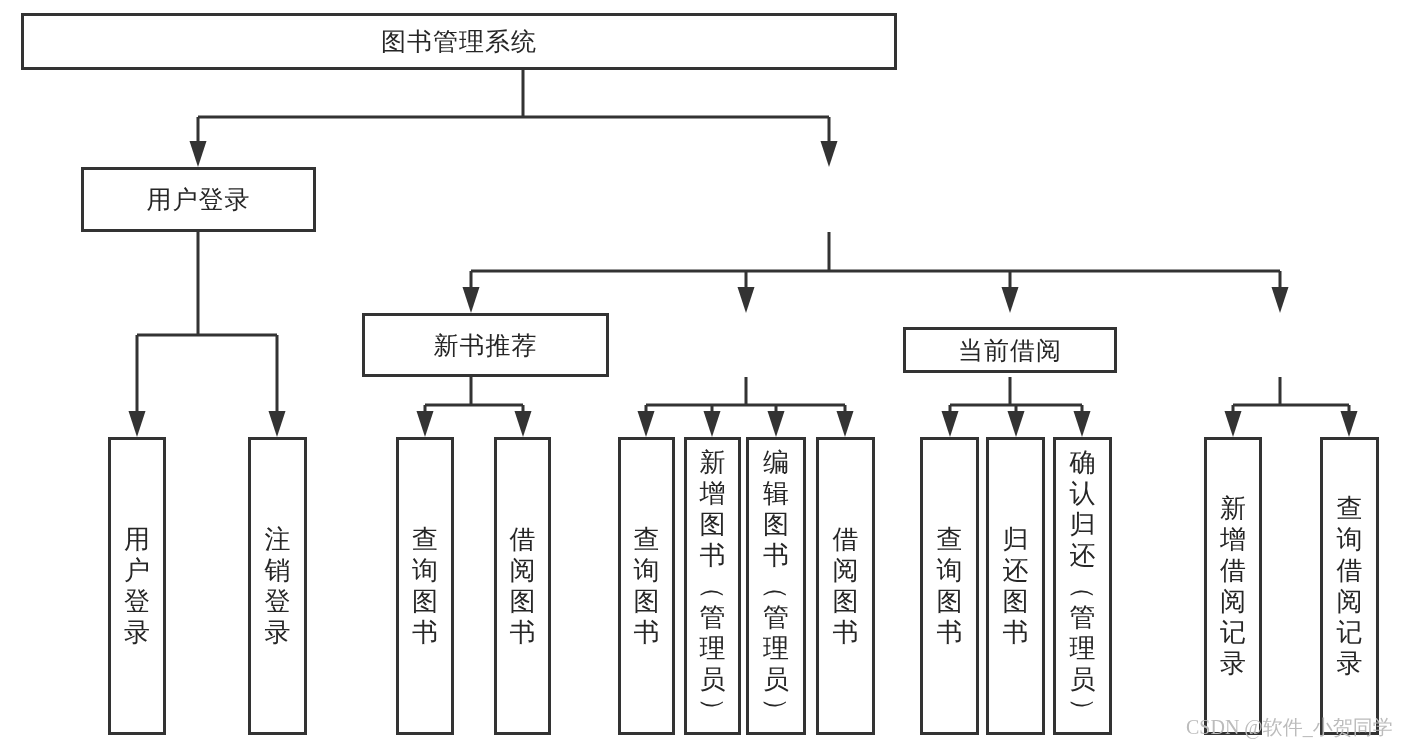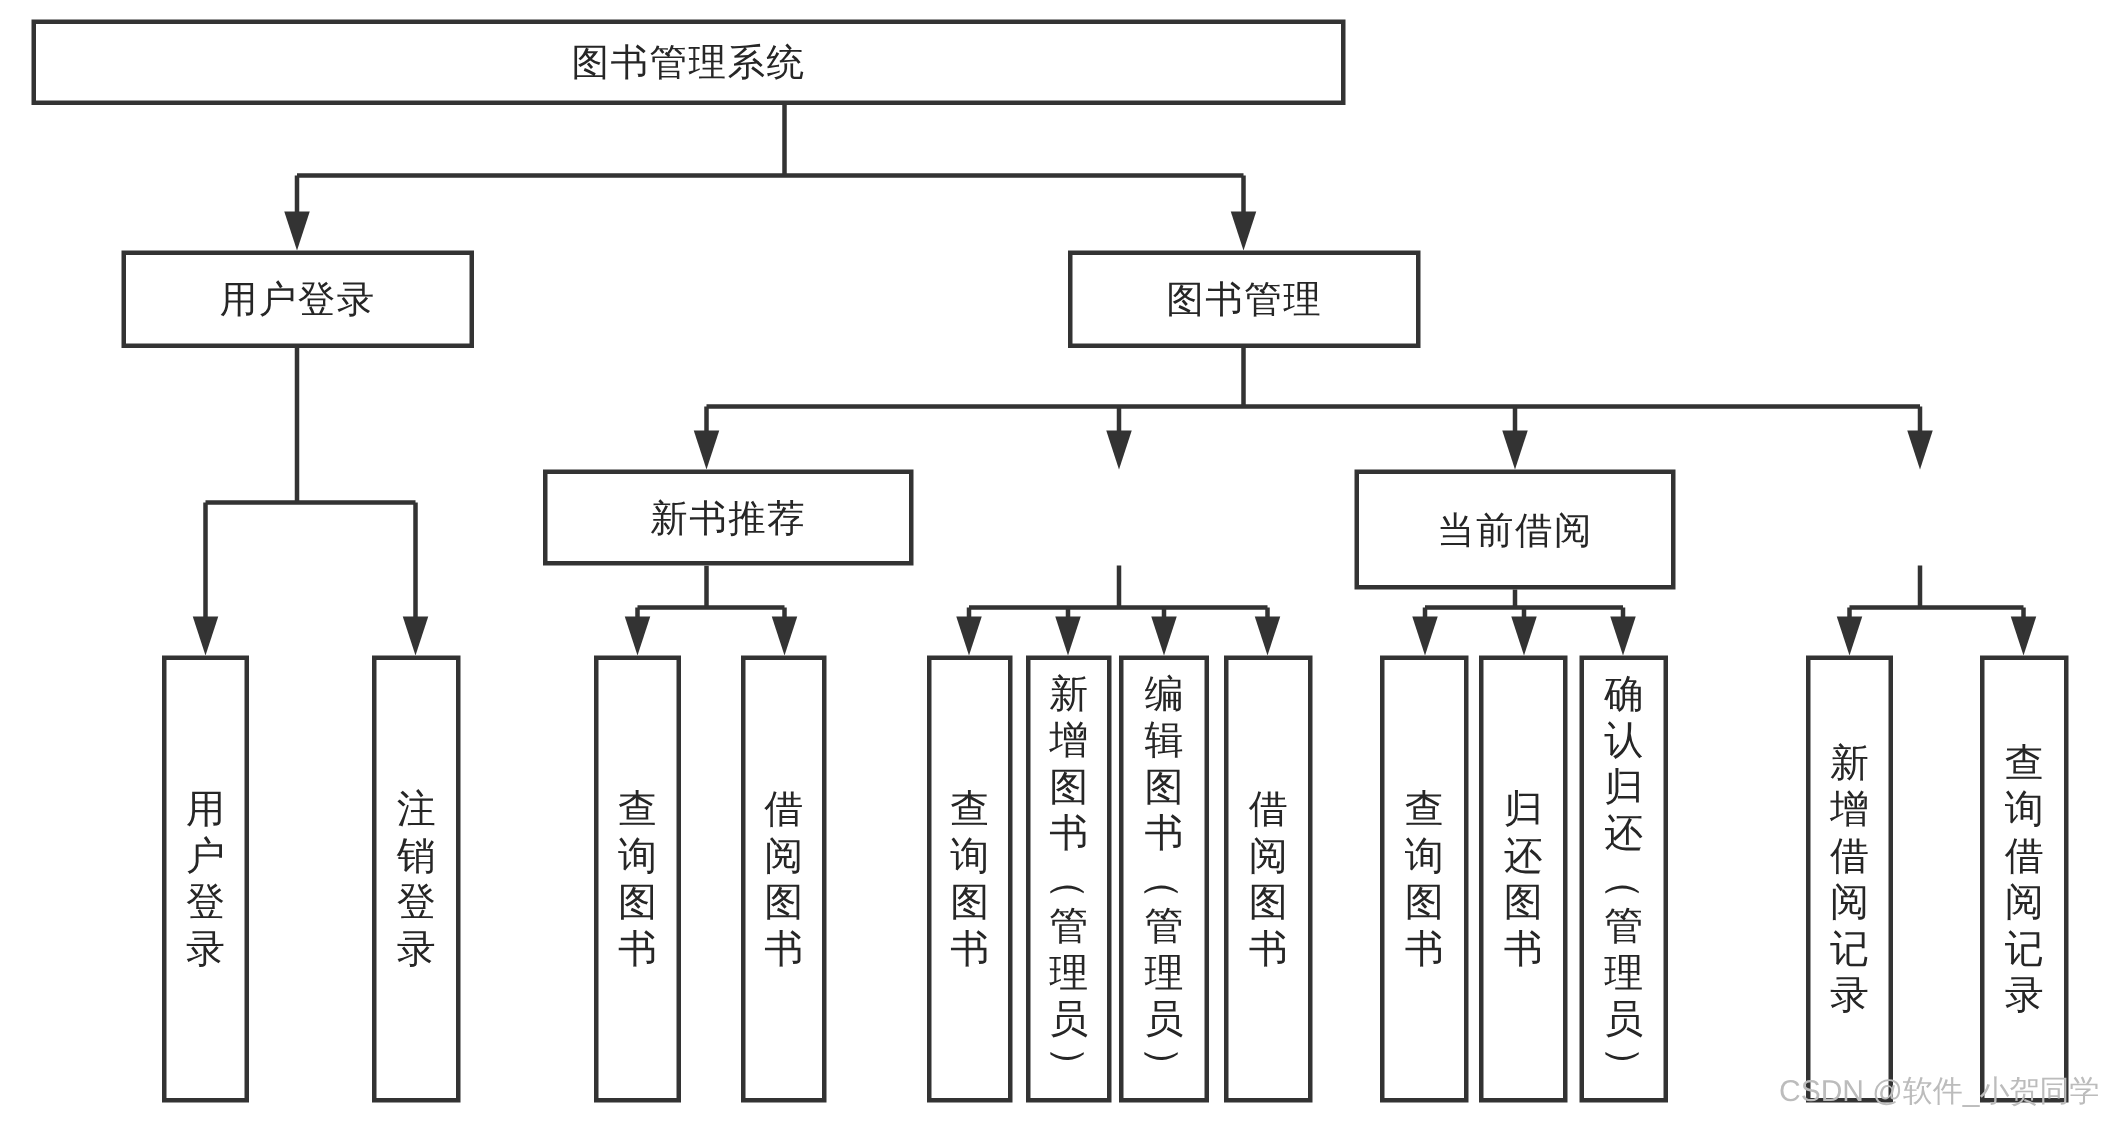--- a/index.html
+++ b/index.html
@@ -26,21 +26,21 @@
   .leaf{top:437px;height:298px;}
   .vtext{
     display:flex;flex-direction:column;align-items:center;justify-content:center;
     width:100%;height:100%;
   }
   .vchar{font-size:26px;line-height:31px;display:block;}
   .vchar-rot{transform:rotate(90deg);}
   .watermark{
     position:absolute;left:1186px;top:714px;font-size:20px;
     color:var(--watermark);z-index:5;white-space:nowrap;
-    font-family:Liberation Sans, sans-serif;
+    font-family:Liberation Serif, serif;
   }
 </style>
 </head>
 <body>
 
 <div class="canvas">
 
   <svg class="wires" viewBox="0 0 1405 747" aria-hidden="true">
 
     <path d="M523 70 V117 M198 117 H829 M198 117 V143 M829 117 V143"></path>
@@ -78,28 +78,25 @@
     <polygon points="1340.5,411 1357.5,411 1349,437"></polygon>
   </svg>
 
   <div class="box" style="left:21px;top:13px;width:876px;height:57px">
     <span class="hlabel">图书管理系统</span>
   </div>
 
   <div class="box" style="left:81px;top:167px;width:235px;height:65px">
     <span class="hlabel">用户登录</span>
   </div>
-  <div class="box" style="left:712px;top:167px;width:235px;height:65px">
-    <span class="hlabel">图书管理</span>
-  </div>
 
   <div class="box" style="left:362px;top:313px;width:247px;height:64px">
     <span class="hlabel">新书推荐</span>
   </div>
-  <div class="box" style="left:903px;top:313px;width:214px;height:80px">
+  <div class="box" style="left:903px;top:327px;width:214px;height:46px">
     <span class="hlabel">当前借阅</span>
   </div>
 
   <div class="box leaf" style="left:108px;width:58px">
     <div class="vtext">
         <span class="vchar">用</span>
         <span class="vchar">户</span>
         <span class="vchar">登</span>
         <span class="vchar">录</span>
       </div>

